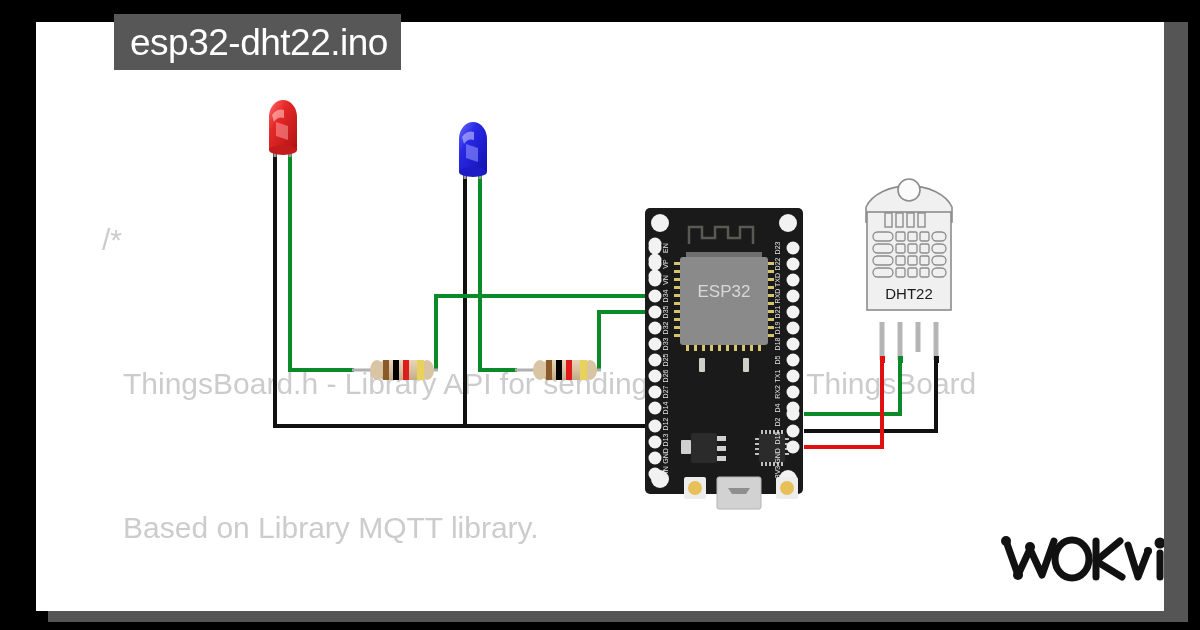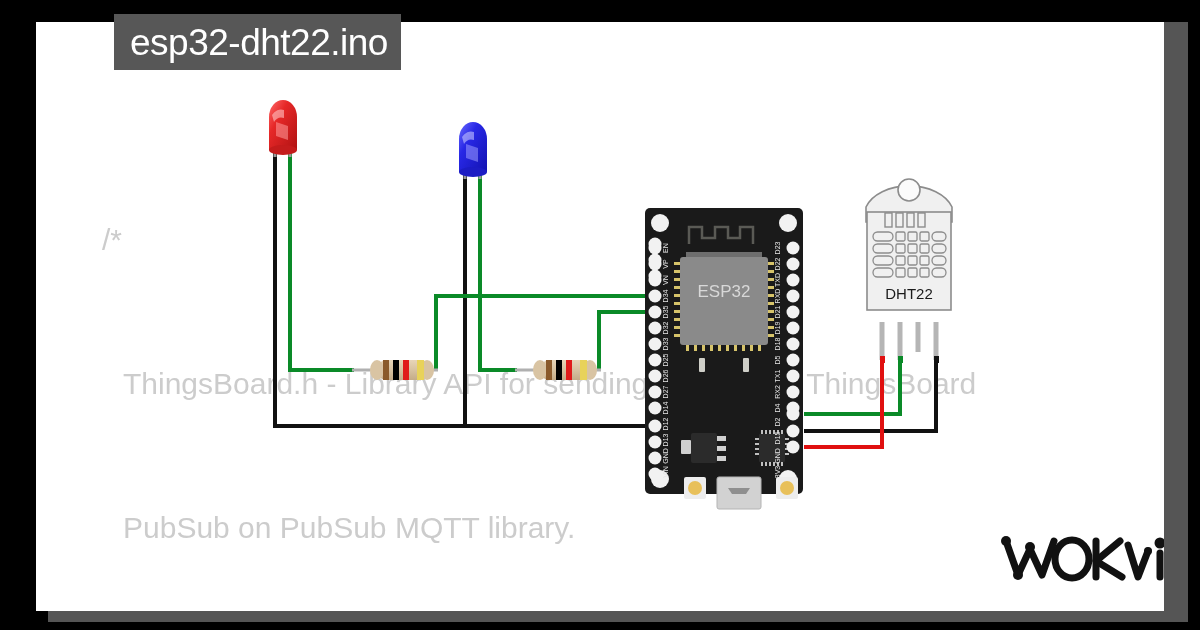--- a/index.html
+++ b/index.html
@@ -78,21 +78,21 @@
 <div id="stage">
 
   <div class="shadow-bar"></div>
   <div class="shadow-edge"></div>
 
   <div class="panel">
 
     <div class="code">
       <span class="ln">/*</span>
       <span class="ln ind">ThingsBoard.h - Library API for sending data to the ThingsBoard</span>
-      <span class="ln ind">PubSub on PubSub MQTT library.</span>
+      <span class="ln ind">Based on Library MQTT library.</span>
       
       
       
       
       
       
       
       
     </div>
 

